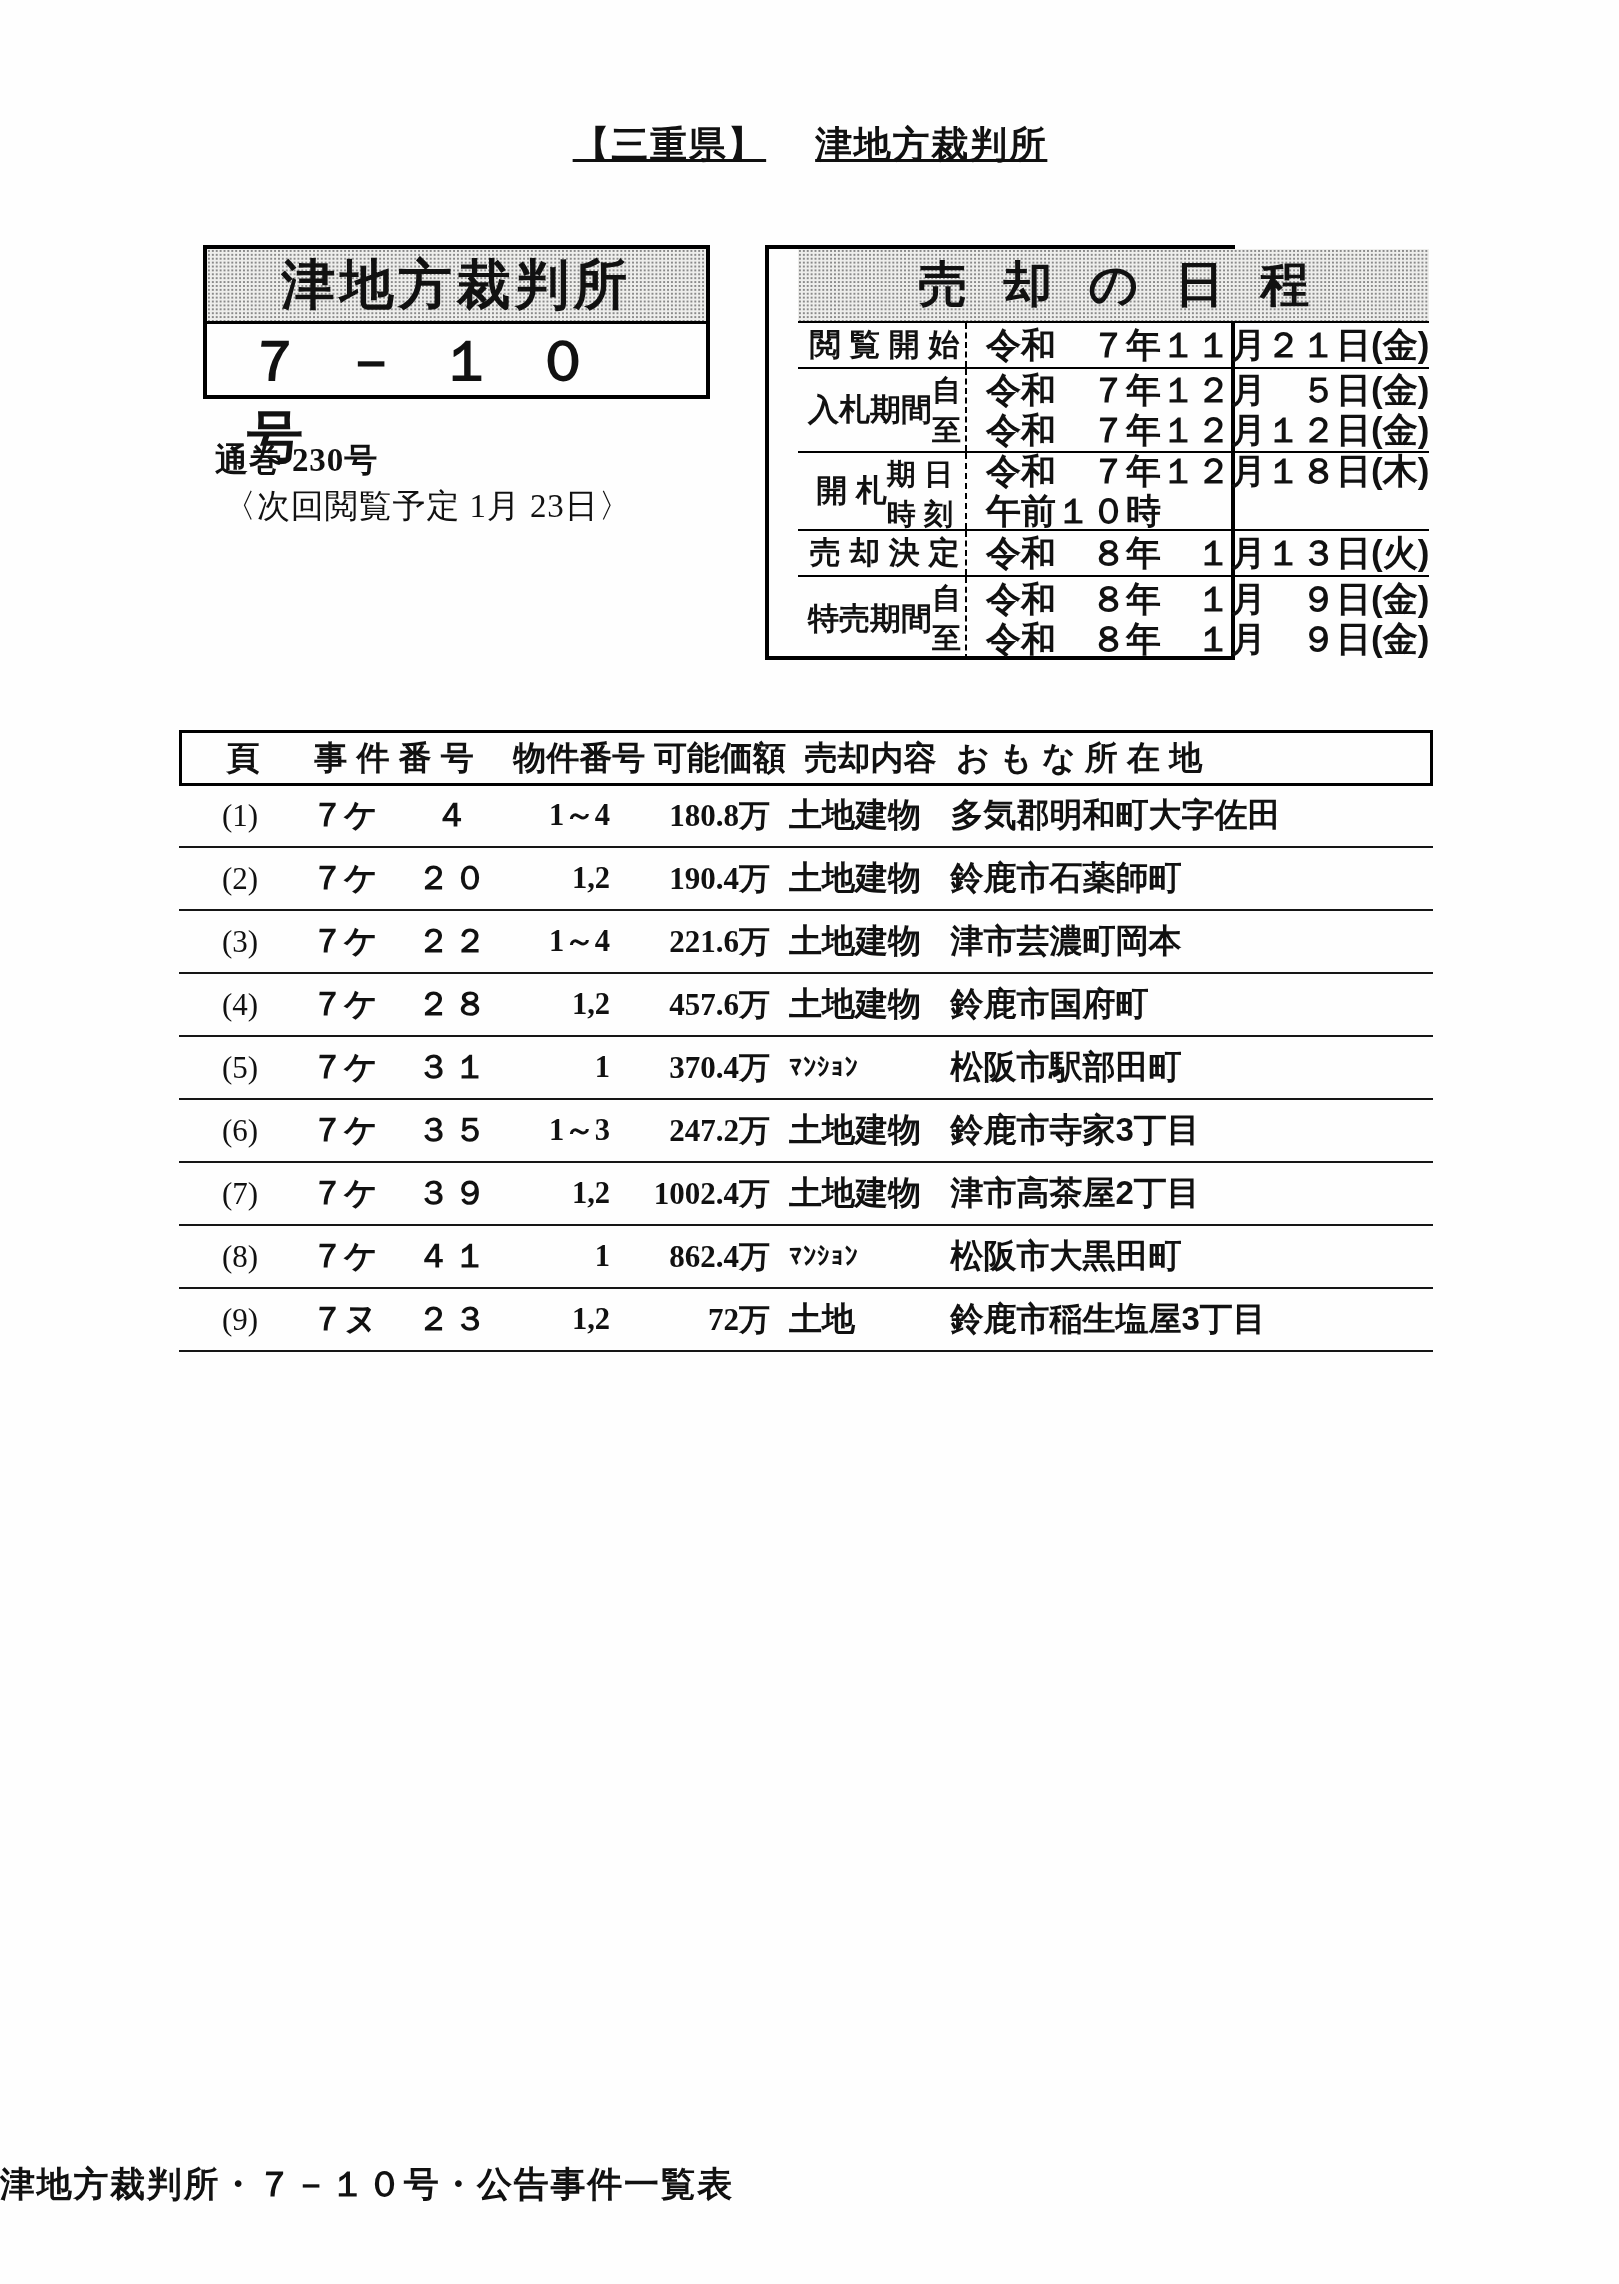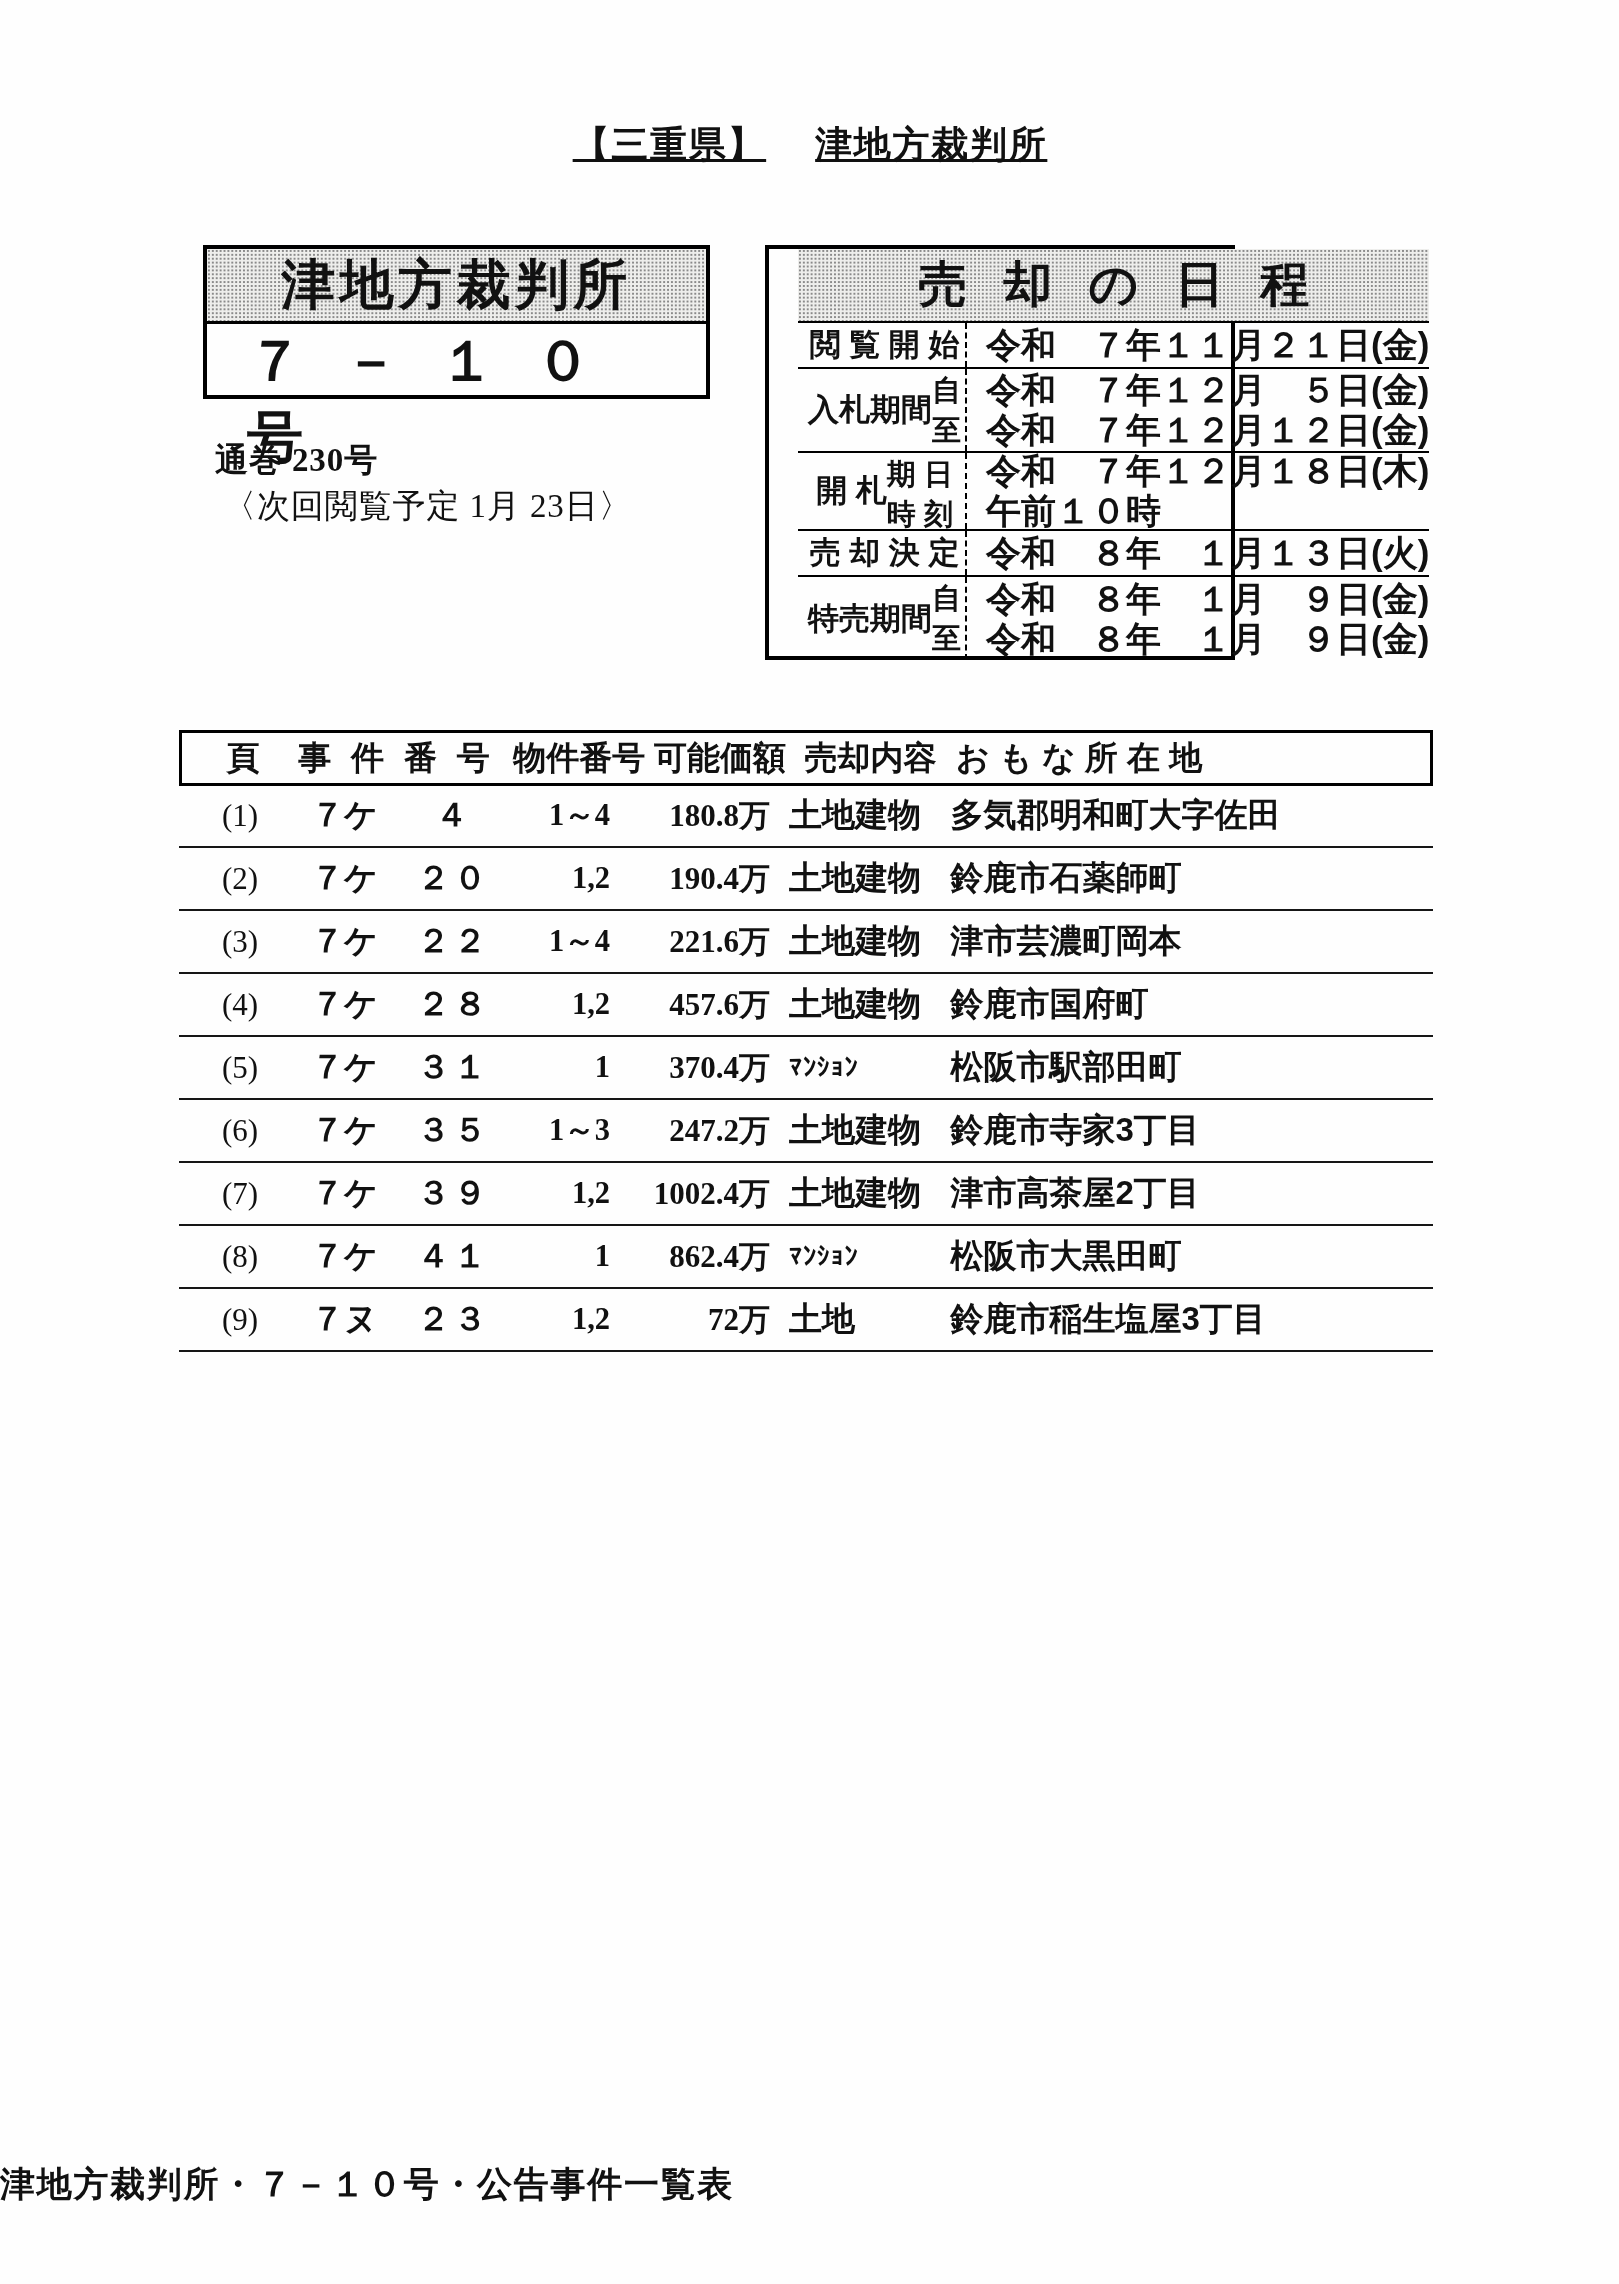--- a/index.html
+++ b/index.html
@@ -83,21 +83,21 @@
   }
 
   
   .lst-header{
     position:absolute;left:179px;top:730px;width:1254px;height:56px;
     border:3.5px solid #000;box-sizing:border-box;
     display:grid;grid-template-columns:122px 218px 126px 144px 157px auto;
     align-items:center;font-size:33px;font-weight:700;white-space:nowrap;
   }
   .lst-header .h{text-align:center;}
-  .lst-header .h-case{transform:translateX(-19px);font-family:Liberation Mono, monospace;}
+  .lst-header .h-case{transform:translateX(-19px);}
   .lst-header .h-prop{transform:translateX(-8.7px);}
   .lst-header .h-loc{text-align:left;padding-left:7px;}
   .lst-body{position:absolute;left:179px;top:785px;width:1254px;}
   .lst-row{
     display:grid;
     grid-template-columns:122px 87px 131px 126px 144px 157px auto;
     height:61px;border-bottom:2.6px solid #161616;
     align-items:center;white-space:nowrap;
   }
   .cell{box-sizing:border-box;}

